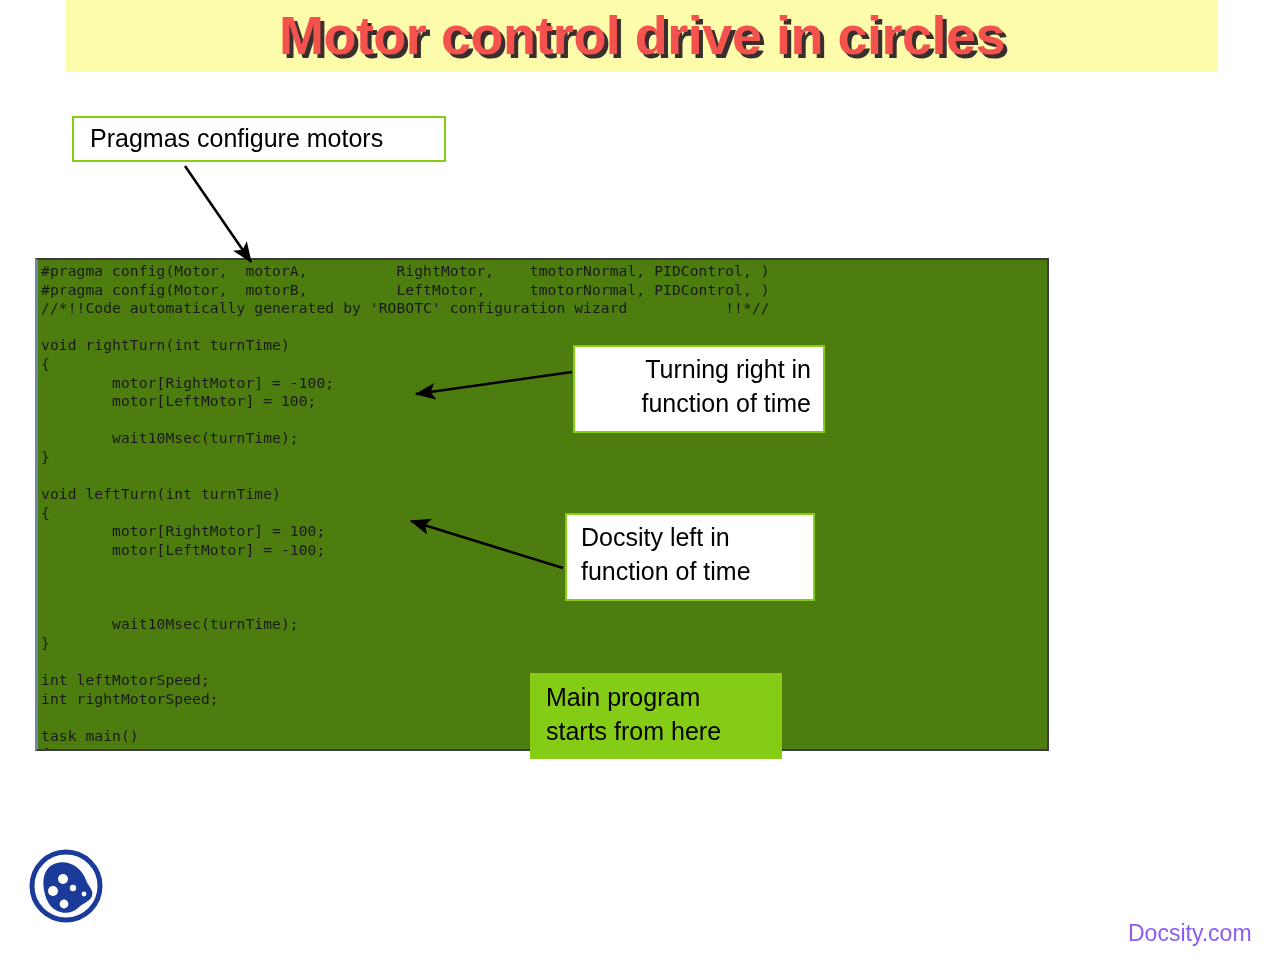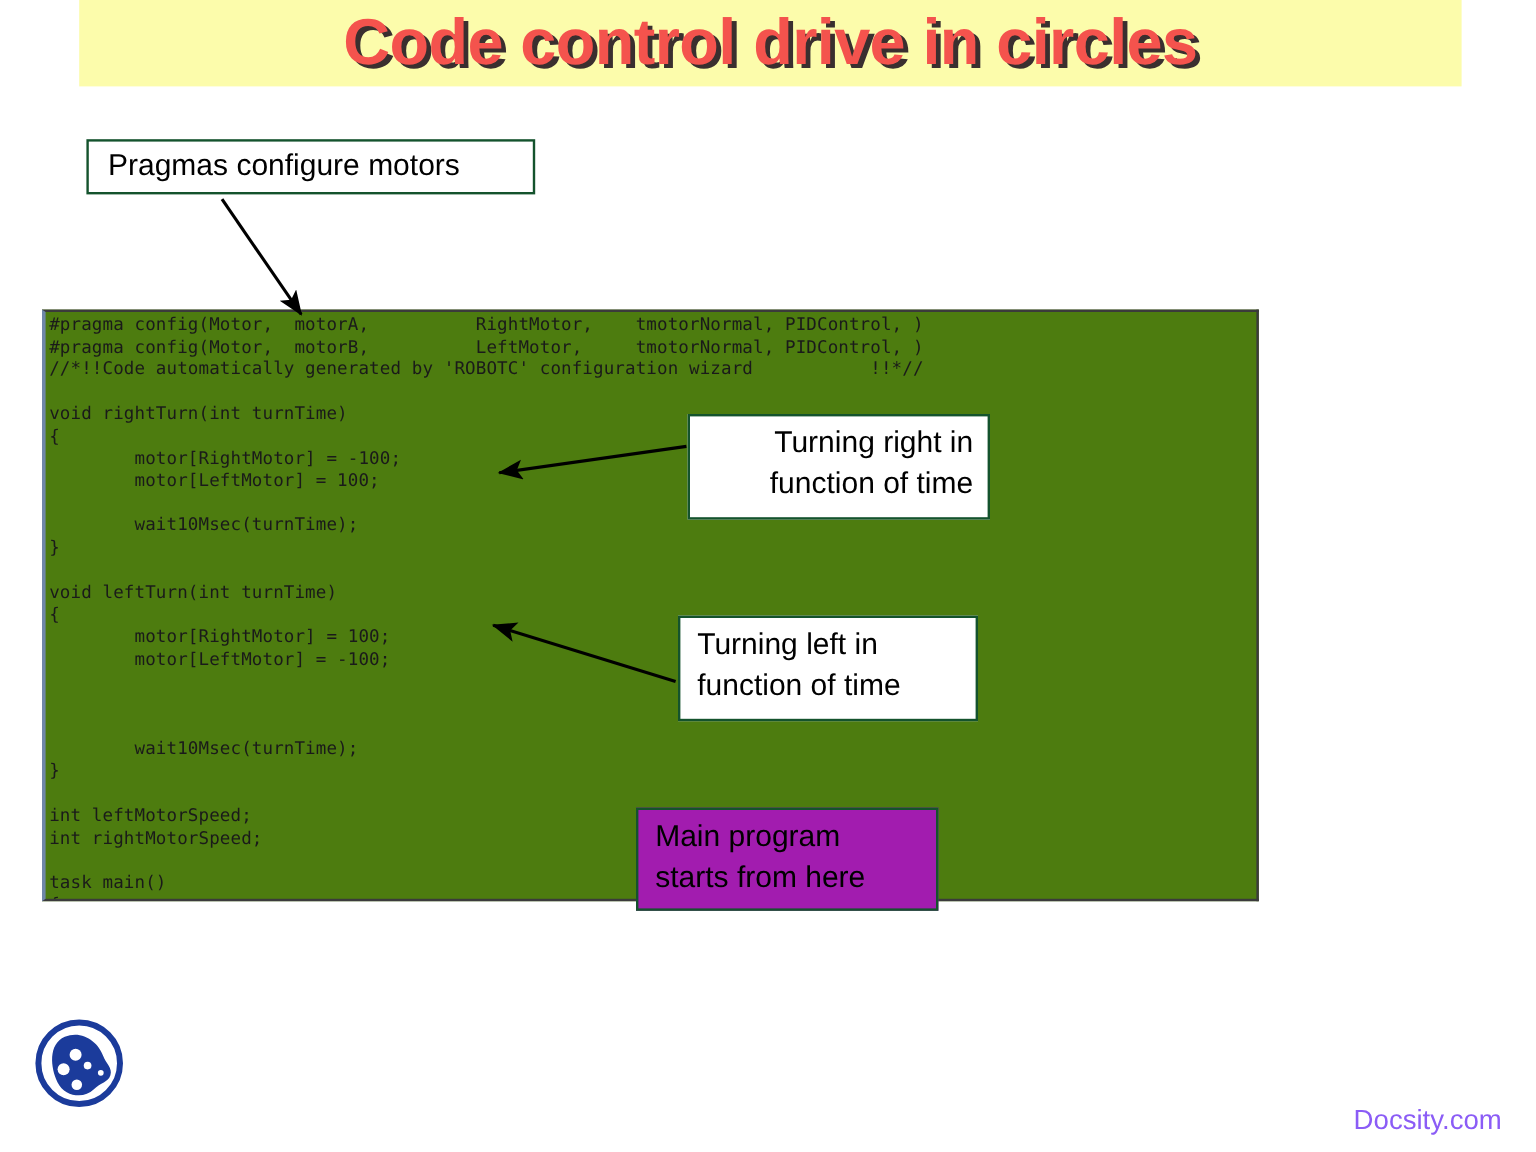--- a/index.html
+++ b/index.html
@@ -39,21 +39,21 @@
     letter-spacing: -0.5px;
     text-shadow: 4px 4px 0 #3a2f2f;
     white-space: nowrap;
   }
 
   
   .callout {
     position: absolute;
     box-sizing: border-box;
     background: #ffffff;
-    border: 2px solid #14532d;
+    border: 2px solid #84cc16;
     font-family: "Liberation Sans", sans-serif;
     font-size: 25px;
     color: #000000;
     padding: 5px 12px 5px 14px;
     line-height: 34px;
     white-space: pre-line;
   }
   #callout-pragmas {
     left: 72px;
     top: 116px;
@@ -73,21 +73,21 @@
     left: 565px;
     top: 513px;
     width: 250px;
     height: 88px;
   }
   #callout-main {
     left: 530px;
     top: 673px;
     width: 252px;
     height: 86px;
-    background: #a21caf;
+    background: #84cc16;
     z-index: 5;
   }
 
   
   #code-block {
     position: absolute;
     left: 35px;
     top: 258px;
     width: 1014px;
     height: 493px;
@@ -136,21 +136,21 @@
     font-family: "Liberation Sans", sans-serif;
     font-size: 23px;
     color: #8b5cf6;
     white-space: nowrap;
   }
 </style>
 </head>
 <body>
 
 <div id="title-banner"></div>
-<div id="slide-title">Code control drive in circles</div>
+<div id="slide-title">Motor control drive in circles</div>
 
 <div id="code-block">
   <pre id="code-text">#pragma config(Motor,  motorA,          RightMotor,    tmotorNormal, PIDControl, )
 #pragma config(Motor,  motorB,          LeftMotor,     tmotorNormal, PIDControl, )
 //*!!Code automatically generated by 'ROBOTC' configuration wizard           !!*//
 
 void rightTurn(int turnTime)
 {
         motor[RightMotor] = -100;
         motor[LeftMotor] = 100;
@@ -174,21 +174,21 @@
 task main()
 {
         leftMotorSpeed = 100;</pre>
 </div>
 
 <div class="callout" id="callout-pragmas">Pragmas configure motors</div>
 
 <div class="callout" id="callout-right-turn">Turning right in
 function of time</div>
 
-<div class="callout" id="callout-left-turn">Turning left in
+<div class="callout" id="callout-left-turn">Docsity left in
 function of time</div>
 
 <div class="callout" id="callout-main">Main program
 starts from here</div>
 
 <svg id="arrows" viewBox="0 0 1280 960" xmlns="http://www.w3.org/2000/svg">
   <defs>
     <marker id="arrowhead" markerWidth="9" markerHeight="9" refX="7.5" refY="3.2" orient="auto" markerUnits="strokeWidth">
       <path d="M0,0 L8,3.2 L0,6.4 L1.8,3.2 z" fill="#000000"></path>
     </marker>

